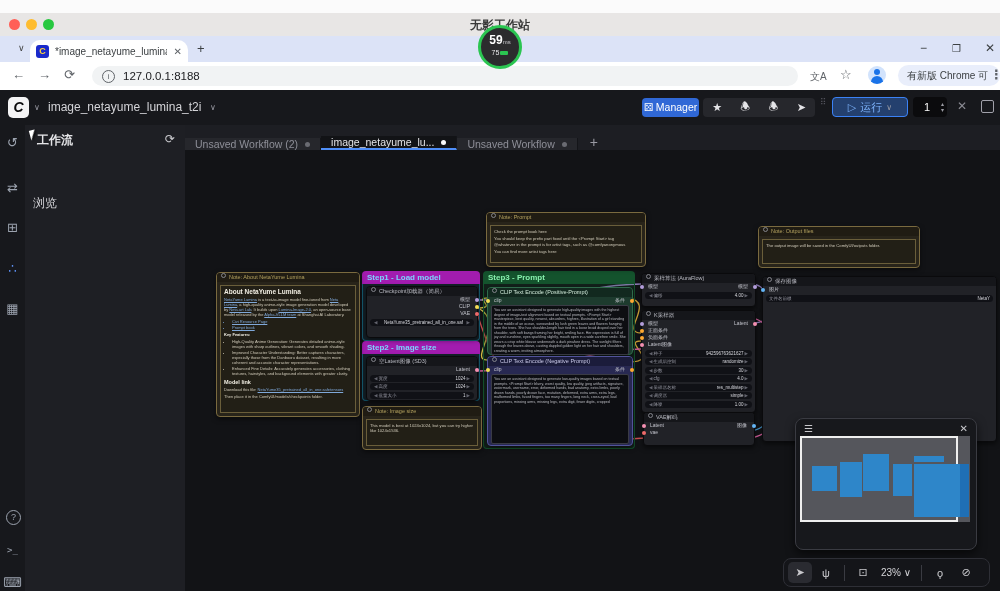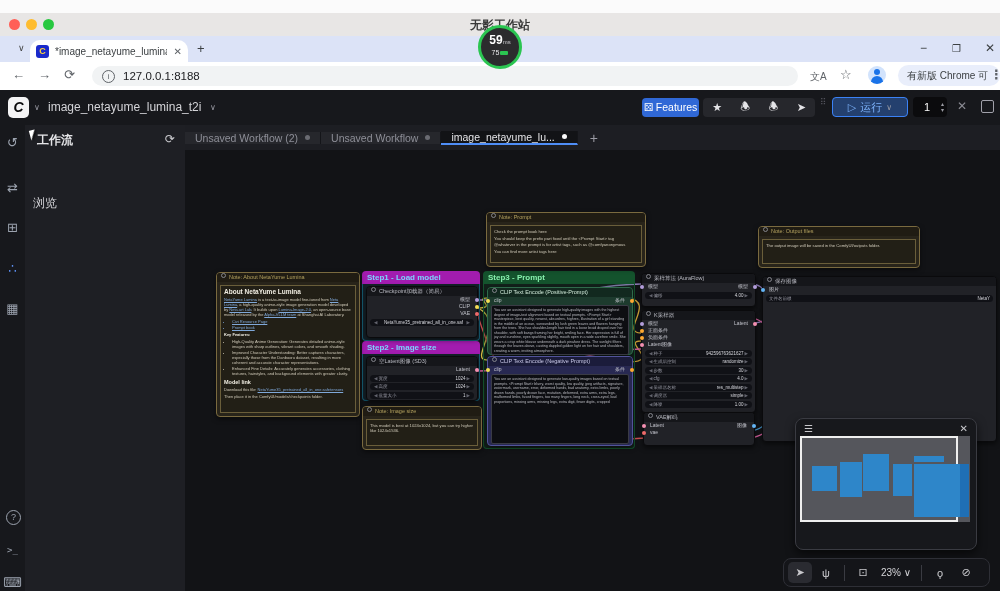--- a/index.html
+++ b/index.html
@@ -52,21 +52,21 @@
   .sidebar{left:25px;top:125px;width:160px;height:466px;background:#1e1f24;border-right:1px solid #090909;}
   .sb-head{position:absolute;left:12px;top:7px;color:#e4e4e7;font-size:12px;font-weight:bold;text-align:center;}
   .sb-refresh{position:absolute;right:10px;top:7px;color:#c8c8cc;font-size:12px;}
   .searchbox{position:absolute;left:8px;top:32px;width:145px;height:25px;background:#101114;border:1px solid #3f3f46;border-radius:6px;box-sizing:border-box;display:flex;align-items:center;padding:0 8px;}
   .searchbox input{background:transparent;border:none;outline:none;color:#8e8e96;font-size:11px;width:110px;font-family:inherit;}
   .sb-browse{position:absolute;left:8px;top:70px;color:#d4d4d8;font-size:12px;}
   .sb-item{position:absolute;left:8px;top:88px;width:145px;height:34px;display:flex;align-items:center;color:#e4e4e7;font-size:11px;}
   .fileic{width:9px;height:12px;border:1px solid #b9bac0;border-radius:1px;margin:0 7px 0 22px;flex:0 0 auto;}
   .bkm{margin-left:auto;color:#b9bac0;font-size:10px;margin-right:4px;}
   
-  .wftabs{left:185px;top:125px;width:815px;height:25px;background:#1d1e23;border-bottom:1px solid #0a0a0b;display:flex;align-items:center;}
+  .wftabs{left:185px;top:125px;width:815px;height:25px;background:#1d1e23;border-bottom:1px solid #0a0a0b;display:flex;align-items:flex-end;}
   .wftab{display:flex;align-items:center;gap:7px;padding:0 10px;font-size:10.5px;color:#8e8f98;background:#26272c;border-right:1px solid #141519;}
   .wftab .tdot{width:5px;height:5px;border-radius:50%;background:#6a6b72;}
   .wftab.active{background:#121316;color:#e4e4e7;border-bottom:2px solid #4f8ef7;}
   .wftab.active .tdot{background:#fafafa;}
   .wfplus{color:#9a9aa3;font-size:14px;padding:0 12px;display:flex;align-items:center;}
   
   .canvas{left:185px;top:150px;width:815px;height:441px;background:#121316;overflow:hidden;}
   .group{position:absolute;border-radius:4px;}
   .ghead{height:13px;line-height:13px;padding:0 5px;font-weight:bold;font-size:8px;border-radius:4px 4px 0 0;white-space:nowrap;overflow:hidden;}
   .gbody{position:absolute;left:0;right:0;top:13px;bottom:0;border-radius:0 0 4px 4px;}
@@ -157,21 +157,21 @@
   <div class="abs latency">
     <div class="lat-main"><span>59</span><span class="lat-unit">ms</span></div>
     <div class="lat-sub"><span>75</span><span class="battery"></span></div>
   </div>
 
   <div class="abs menubar">
     <div class="logo">C</div>
     <span class="abs caret" style="left:34px;top:13px">∨</span>
     <span class="abs wfname" style="left:48px;top:10px">image_netayume_lumina_t2i</span>
     <span class="abs caret" style="left:210px;top:13px">∨</span>
-    <div class="btn-manager">⚄ <span>Features</span></div>
+    <div class="btn-manager">⚄ <span>Manager</span></div>
     <div class="icgroup">
       <span>★</span>
       <span>🕭</span>
       <span>🕭</span>
       <span>➤</span>
     </div>
     <span class="dragdots">⠿</span>
     <div class="btn-run">▷ <span>运行</span> <span class="caret">∨</span></div>
     <div class="spin">
       <span class="num">1</span>
@@ -197,26 +197,26 @@
     <span class="sb-refresh">⟳</span>
     <span class="sb-browse">浏览</span>
   </div>
   <div class="cursor-arrow" style="left:30px;top:130px"></div>
 
   <div class="abs wftabs">
     <div class="wftab">
         <span>Unsaved Workflow (2)</span>
         <span class="tdot"></span>
       </div>
+    <div class="wftab active">
+        <span>image_netayume_lu...</span>
+        <span class="tdot"></span>
+      </div>
     <div class="wftab">
         <span>Unsaved Workflow</span>
-        <span class="tdot"></span>
-      </div>
-    <div class="wftab active">
-        <span>image_netayume_lu...</span>
         <span class="tdot"></span>
       </div>
     <div class="wfplus">+</div>
   </div>
 
   <div class="abs canvas">
 
     <svg width="815" height="441" style="position:absolute;left:0;top:0">
       <g fill="none" stroke-width="1.3" opacity="0.9">
         <path d="M293,150 C370,150 410,134 456,134" stroke="#a18cd1"></path>

